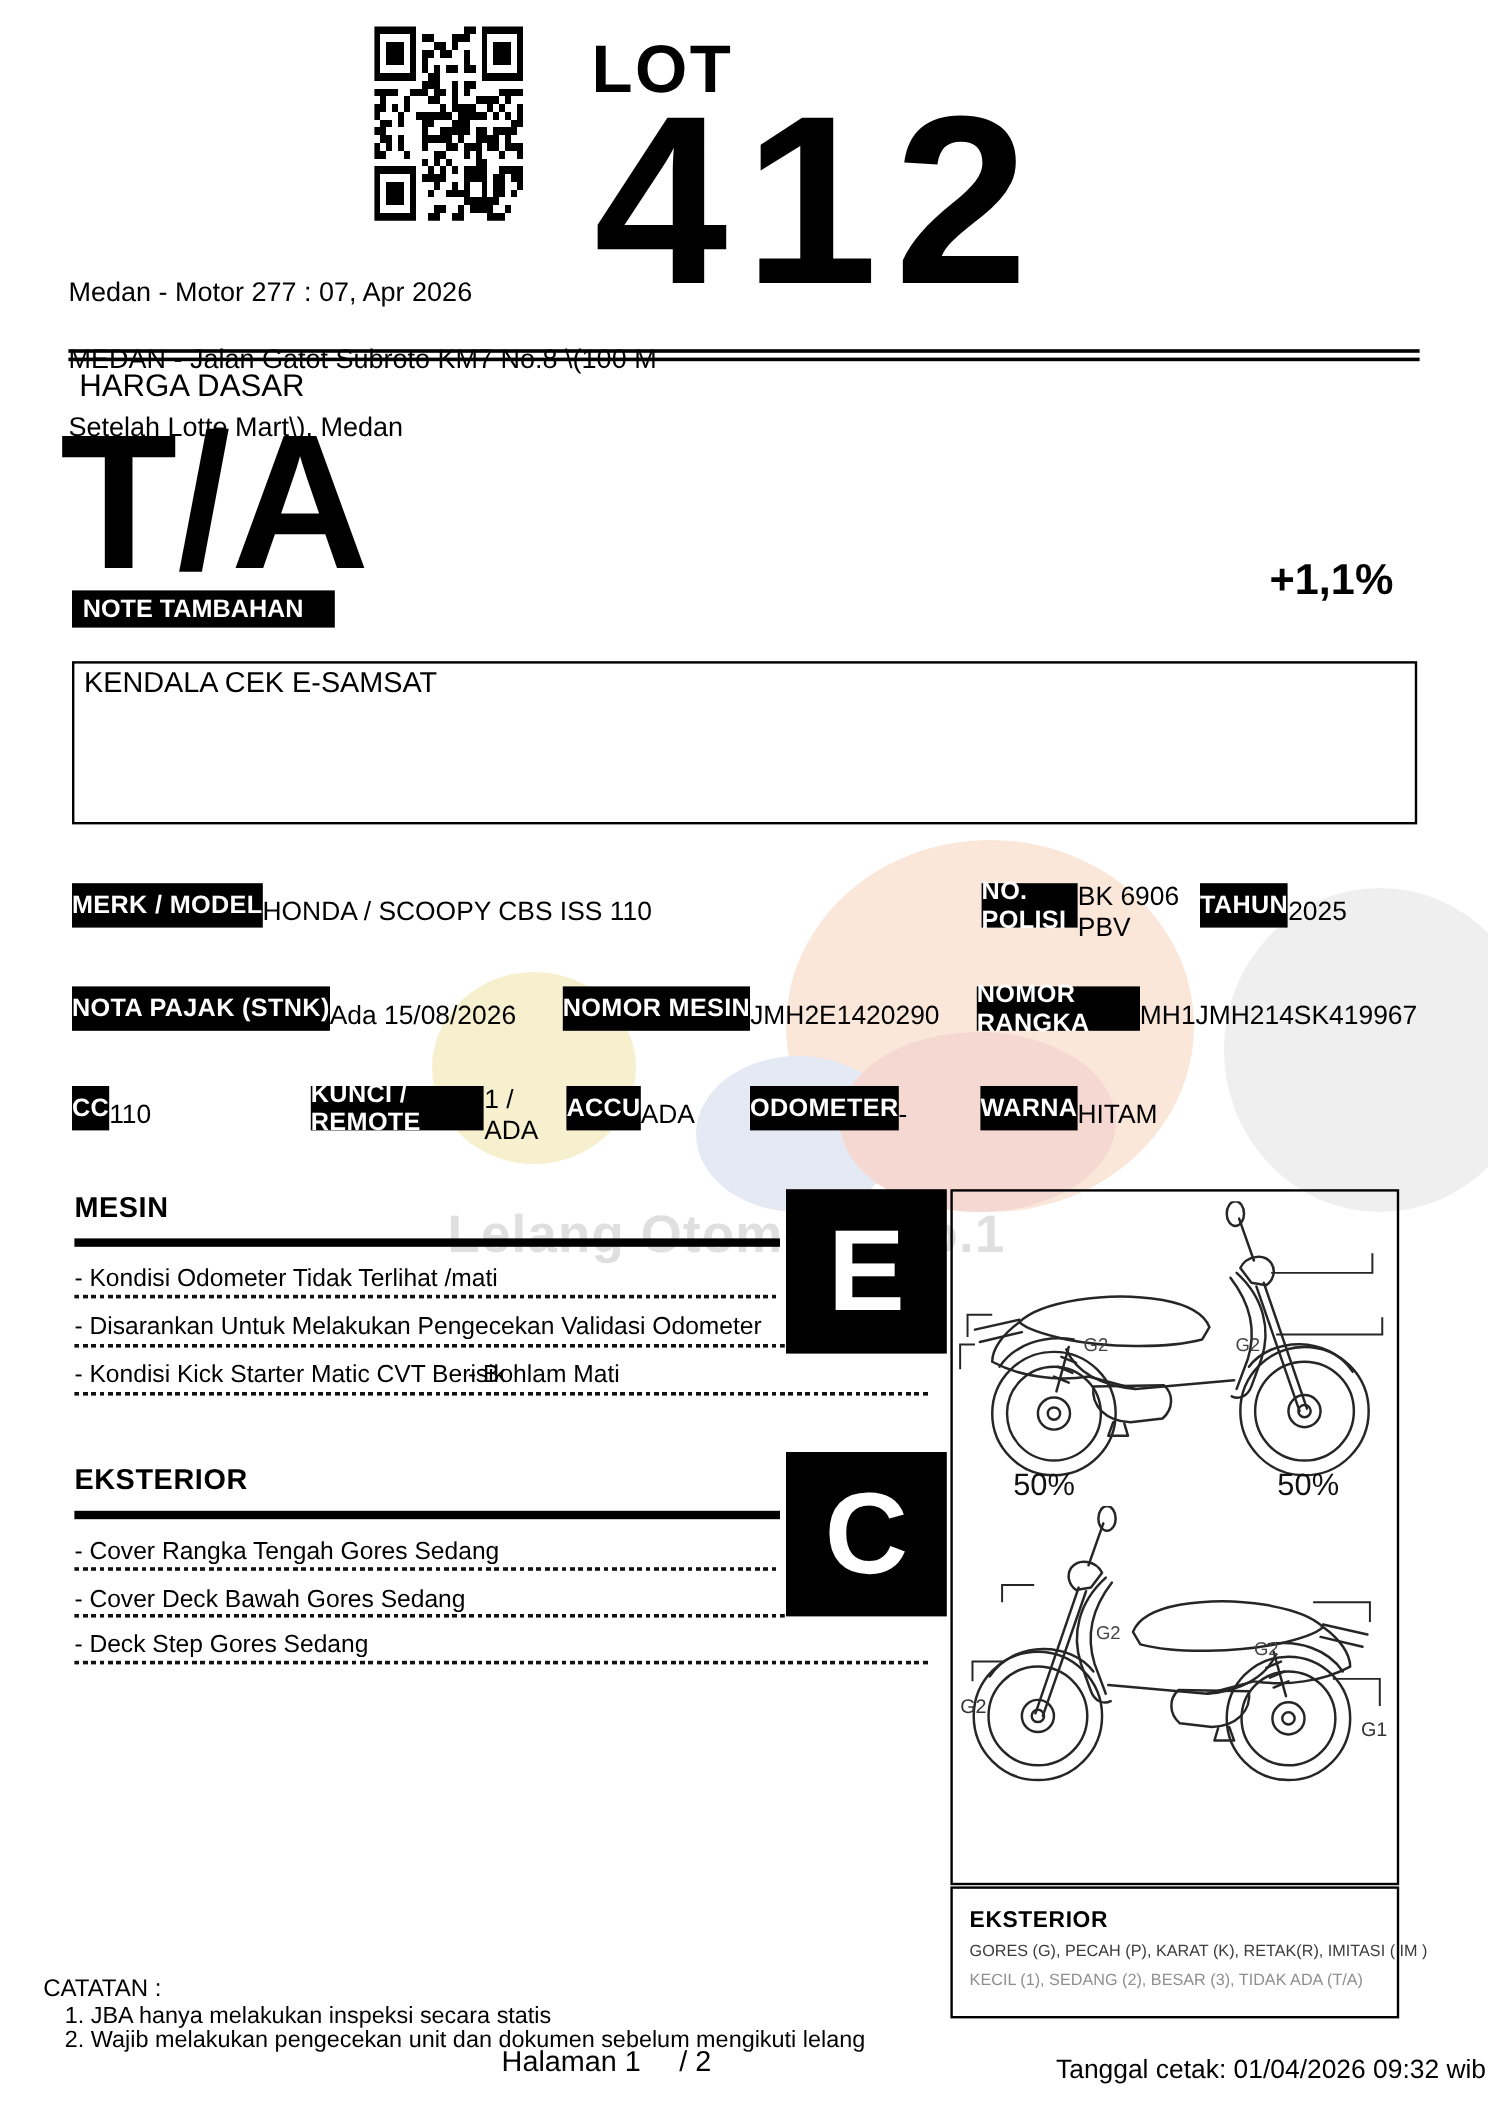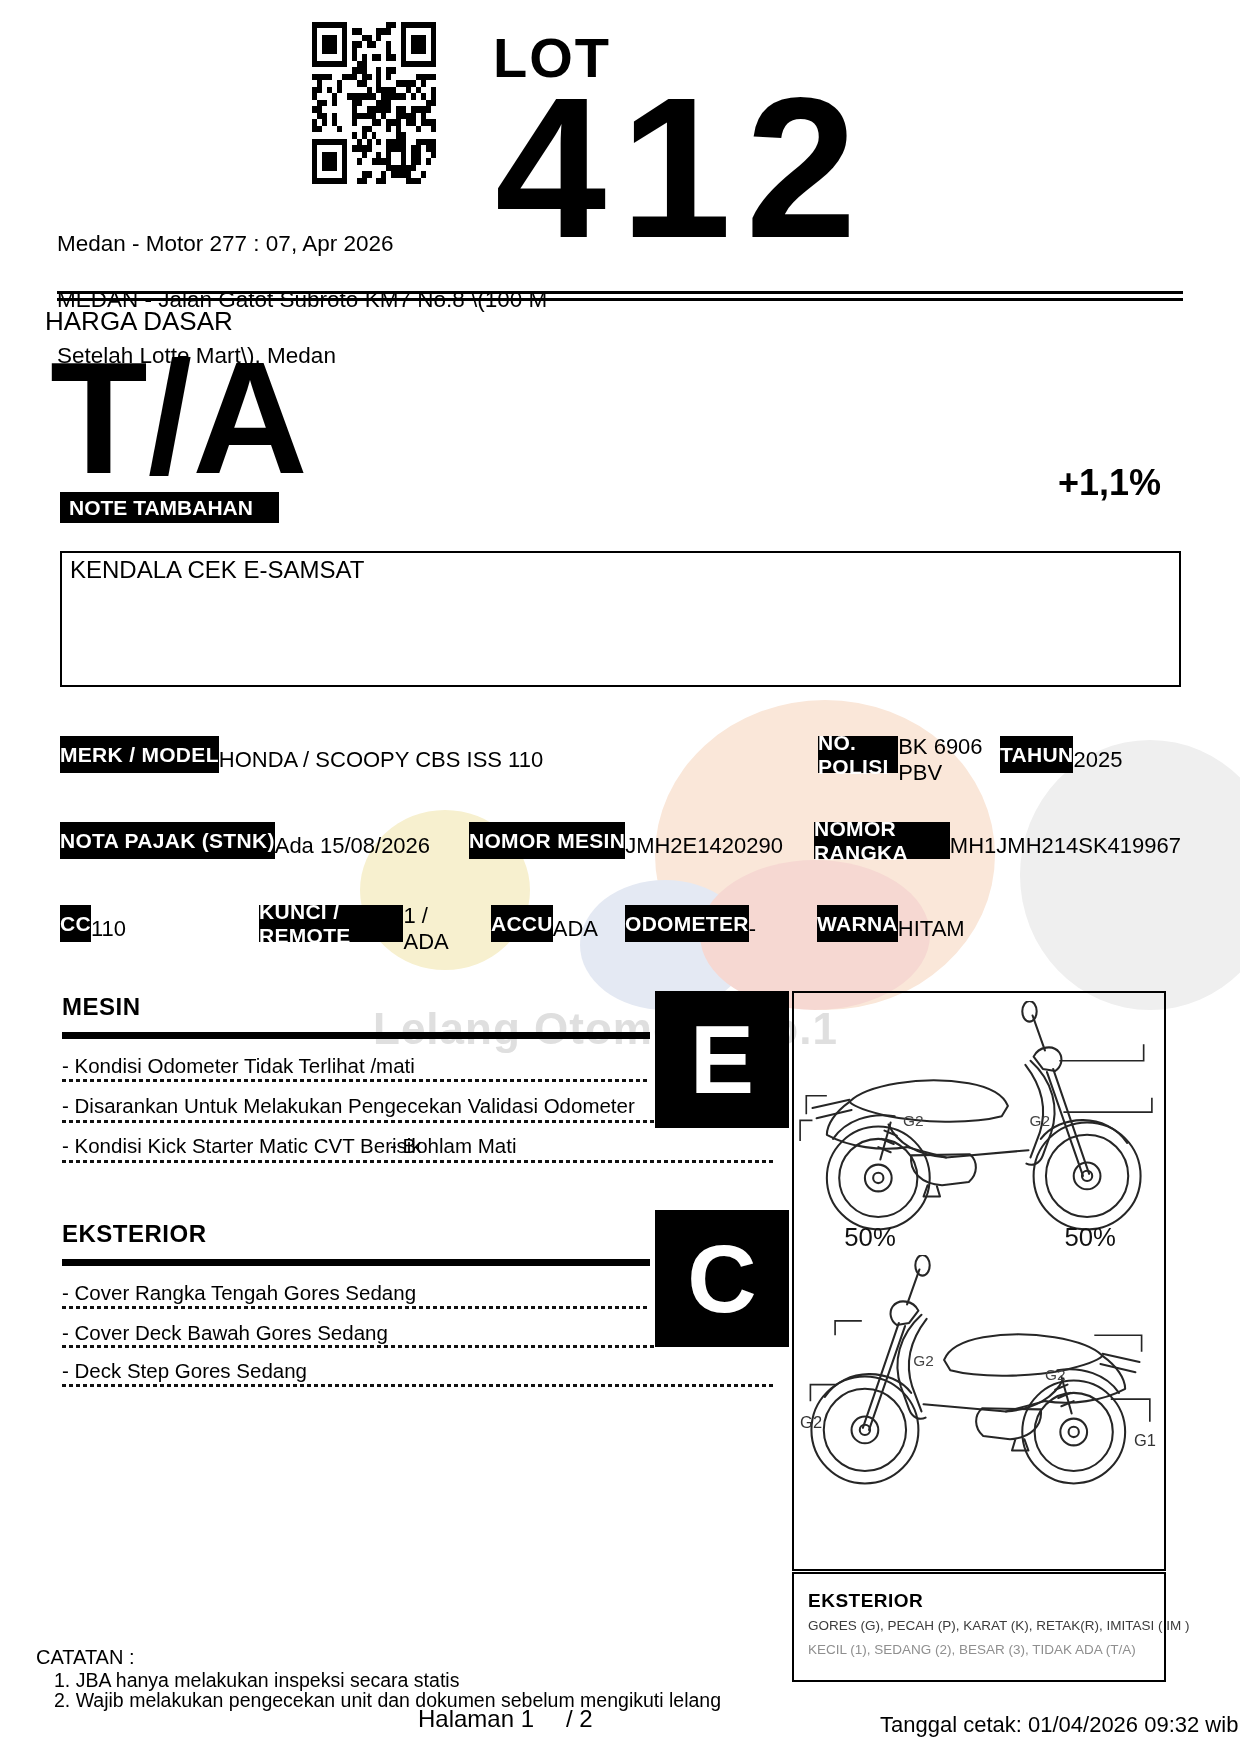--- a/index.html
+++ b/index.html
@@ -284,21 +284,21 @@
   <div class="abs lot-number" style="left:495px;top:68px;">412</div>
 
   <div class="abs event-lines" style="left:57px;top:202px;width:640px;">
     <div>Medan - Motor 277 : 07, Apr 2026</div>
     <div>MEDAN - Jalan Gatot Subroto KM7 No.8 \(100 M</div>
     <div>Setelah Lotte Mart\), Medan</div>
   </div>
 
   <div class="abs double-rule" style="left:57px;top:291px;width:1126px;"></div>
 
-  <div class="abs harga-label" style="left:45px;top:306px;">HARGA DASAR</div>
+  <div class="abs harga-label" style="left:66px;top:306px;">HARGA DASAR</div>
   <div class="abs harga-value" style="left:50px;top:338px;">T/A</div>
   <div class="abs increment" style="left:1058px;top:462px;">+1,1%</div>
 
   <div class="abs note-bar" style="left:60px;top:492px;width:219px;">
     <span>NOTE TAMBAHAN</span>
   </div>
   <div class="abs note-box" style="left:60px;top:551px;width:1121px;height:136px;">
     <span>KENDALA CEK E-SAMSAT</span>
   </div>
 
@@ -334,21 +334,21 @@
 
   <div class="specrow" style="top:905px;">
     <div class="speccell" style="width:191px;">
       <div class="spechead">CC</div>
       <div class="specval">110</div>
     </div>
     <div class="speccell" style="width:205px;">
       <div class="spechead">KUNCI / REMOTE</div>
       <div class="specval">1 / ADA</div>
     </div>
-    <div class="speccell" style="width:145px;justify-content:center;">
+    <div class="speccell" style="width:145px;">
       <div class="spechead">ACCU</div>
       <div class="specval">ADA</div>
     </div>
     <div class="speccell" style="width:184px;">
       <div class="spechead">ODOMETER</div>
       <div class="specval">-</div>
     </div>
     <div class="speccell" style="width:364px;">
       <div class="spechead">WARNA</div>
       <div class="specval">HITAM</div>

